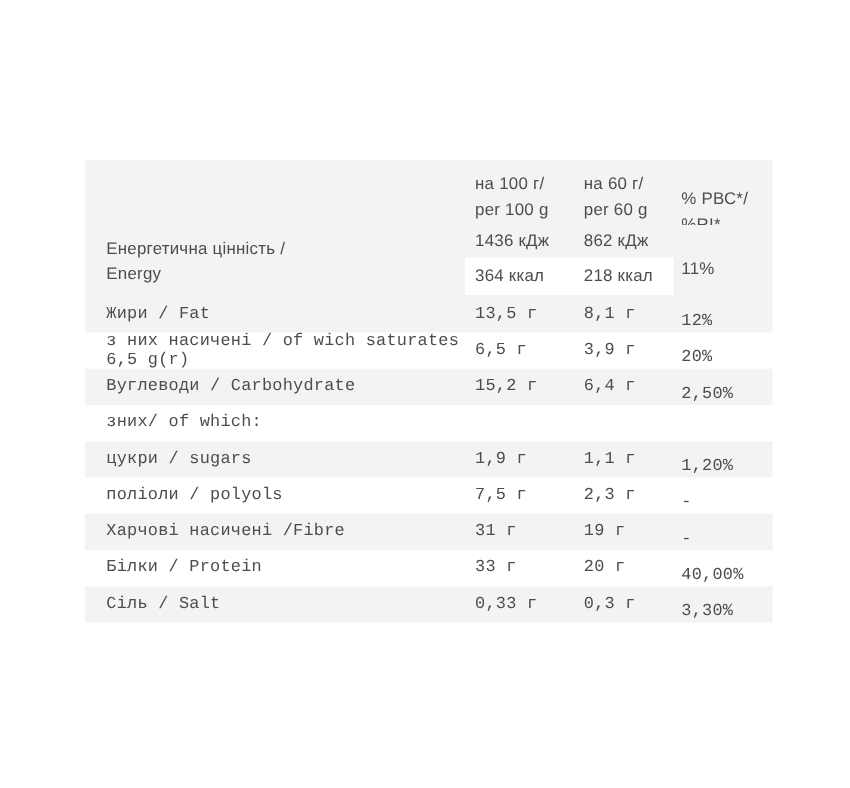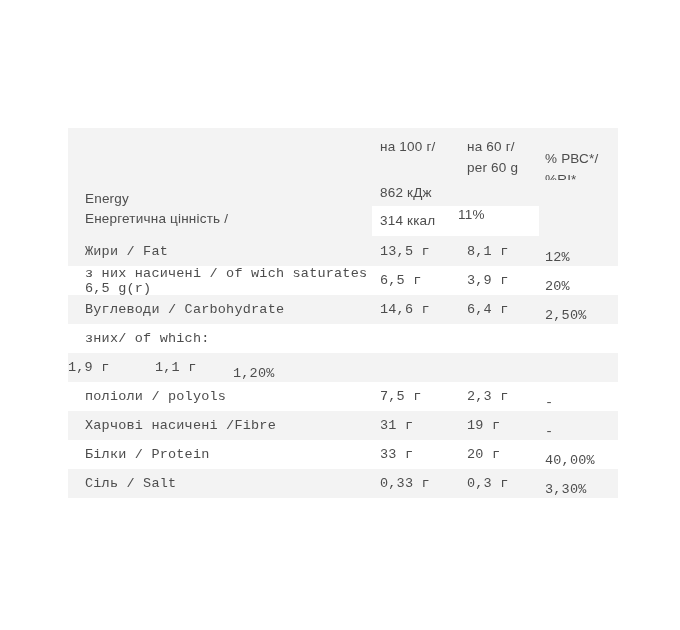--- a/index.html
+++ b/index.html
@@ -29,73 +29,79 @@
 </head>
 <body>
 
 <div class="canvas">
   <div class="tbl">
 
     <div class="row header gray">
       <div class="c1"></div>
       <div class="c2">
         <div class="hline">на 100 г/</div>
+        <div class="hline">per 100 g</div>
       </div>
       <div class="c3">
         <div class="hline">на 60 г/</div>
         <div class="hline">per 60 g</div>
       </div>
       <div class="c4">
         <div class="hline">% РВС*/</div>
         <div class="hline">%RI*</div>
       </div>
     </div>
 
     <div class="row energy gray">
       <div class="kcal-box"></div>
       <div class="c1">
+        <div>Енергетична цінність /</div>
         <div>Energy</div>
-        <div>Енергетична цінність /</div>
+      </div>
+      <div class="c2 vals">
+        <div>1436 кДж</div>
+        <div>364 ккал</div>
       </div>
       <div class="c3 vals">
         <div>862 кДж</div>
-        <div>314 ккал</div>
+        <div>218 ккал</div>
       </div>
       <div class="c4">11%</div>
     </div>
 
     <div class="row datarow gray">
       <div class="c1">Жири / Fat</div>
       <div class="c2">13,5 г</div>
       <div class="c3">8,1 г</div>
       <div class="c4">12%</div>
     </div>
 
     <div class="row datarow">
       <div class="c1">з них насичені / of wich saturates 6,5 g(r)</div>
       <div class="c2">6,5 г</div>
       <div class="c3">3,9 г</div>
       <div class="c4">20%</div>
     </div>
 
     <div class="row datarow gray">
       <div class="c1">Вуглеводи / Carbohydrate</div>
-      <div class="c2">14,6 г</div>
+      <div class="c2">15,2 г</div>
       <div class="c3">6,4 г</div>
       <div class="c4">2,50%</div>
     </div>
 
     <div class="row datarow">
       <div class="c1">зних/ of which:</div>
       <div class="c2"></div>
       <div class="c3"></div>
       <div class="c4"></div>
     </div>
 
     <div class="row datarow gray">
+      <div class="c1">цукри / sugars</div>
       <div class="c2">1,9 г</div>
       <div class="c3">1,1 г</div>
       <div class="c4">1,20%</div>
     </div>
 
     <div class="row datarow">
       <div class="c1">поліоли / polyols</div>
       <div class="c2">7,5 г</div>
       <div class="c3">2,3 г</div>
       <div class="c4">-</div>

